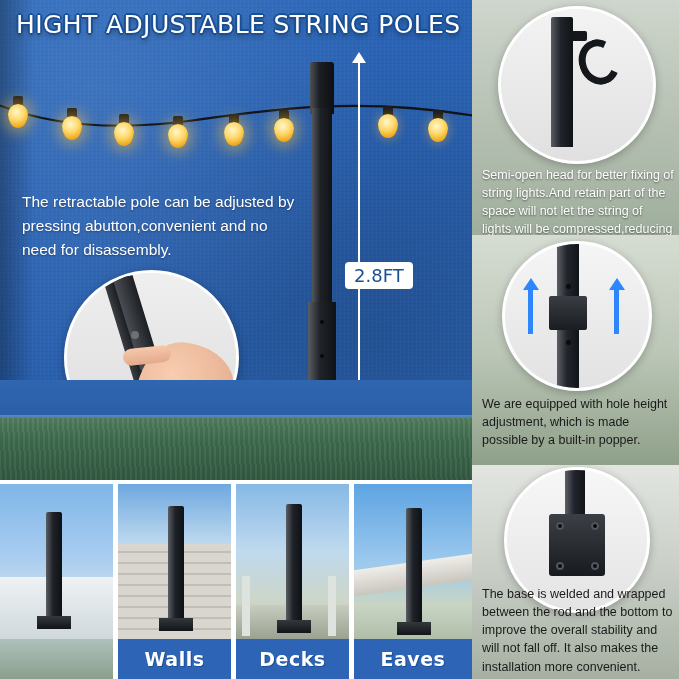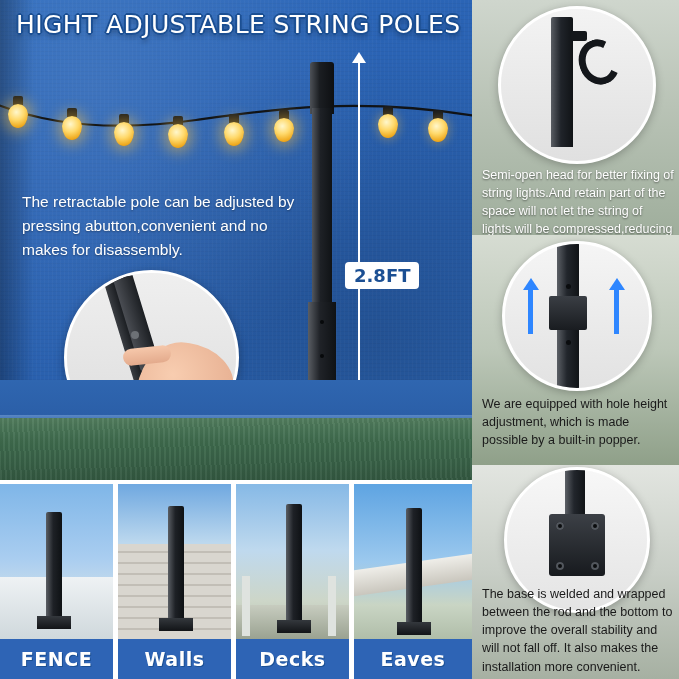--- a/index.html
+++ b/index.html
@@ -140,21 +140,21 @@
   }
   .arrow-up, .arrow-down {
     position: absolute; left: 352px; width: 0; height: 0;
     border-left: 7px solid transparent; border-right: 7px solid transparent;
   }
   .arrow-up { top: 52px; border-bottom: 11px solid #ffffff; }
   .arrow-down { top: 455px; border-top: 11px solid #ffffff; }
   .measure-label {
     position: absolute; left: 345px; top: 262px;
     background: #ffffff; color: #1b4f93;
-    font-size: 18px; font-weight: bold;
+    font-size: 18px; font-weight: normal;
     padding: 3px 9px; border-radius: 4px;
     font-family: "DejaVu Sans", sans-serif;
   }
 
   
   .pole-wrap { position: absolute; left: 300px; top: 62px; width: 48px; height: 410px; }
   .pole-top-clip {
     position:absolute; left: 10px; top: 0; width: 24px; height: 52px;
     background: linear-gradient(90deg,#4d5157,#1b1e22 40%, #0d0f12);
     border-radius: 3px 3px 0 0;
@@ -310,21 +310,21 @@
       <div class="pole-hole" style="top:326px;"></div>
       <div class="pole-hole" style="top:360px;"></div>
 
     </div>
 
     <div class="arrow-up"></div>
     <div class="measure-line"></div>
     <div class="arrow-down"></div>
     <div class="measure-label">2.8FT</div>
 
-    <div class="left-copy">The retractable pole can be adjusted by pressing abutton,convenient and no makes for disassembly.</div>
+    <div class="left-copy">The retractable pole can be adjusted by pressing abutton,convenient and no need for disassembly.</div>
 
     <div class="hand-circle">
       <div class="hc-bg"></div>
       <div class="hc-pole"></div>
       <div class="hc-pole2"></div>
       <div class="hc-btn"></div>
       <div class="hc-hand"></div>
       <div class="hc-finger"></div>
     </div>
 
@@ -379,21 +379,20 @@
 
   <div class="headline">HIGHT ADJUSTABLE STRING POLES</div>
 
   <div class="thumbs">
 
     <div class="thumb" style="left:0;">
       <div class="sky" style="background:linear-gradient(180deg,#7fb6e8 0%, #a9cdf0 38%, #cfe0ea 60%, #8aa08c 100%);"></div>
       <div style="position:absolute;left:0;bottom:40px;width:113px;height:62px;background:linear-gradient(180deg,#eef2f4,#cfd8dc);"></div>
       <div class="t-pole" style="left:46px; top:28px; height:112px;"></div>
       <div class="t-base" style="left:37px; top:132px;"></div>
-      <div class="label">FENCE</div>
     </div>
     <div class="t-gap" style="left:113px;"></div>
 
     <div class="thumb" style="left:118px;">
       <div class="sky" style="background:linear-gradient(180deg,#6fa8e0 0%, #bcd8ee 30%, #d8d8d4 48%, #b9b4ad 100%);"></div>
       <div style="position:absolute;left:0;bottom:40px;width:113px;height:95px;background:repeating-linear-gradient(0deg,#d9d6cf 0 9px,#c2beb6 9px 11px);"></div>
       <div class="t-pole" style="left:50px; top:22px; height:118px;"></div>
       <div class="t-base" style="left:41px; top:134px;"></div>
       <div class="label">Walls</div>
     </div>

